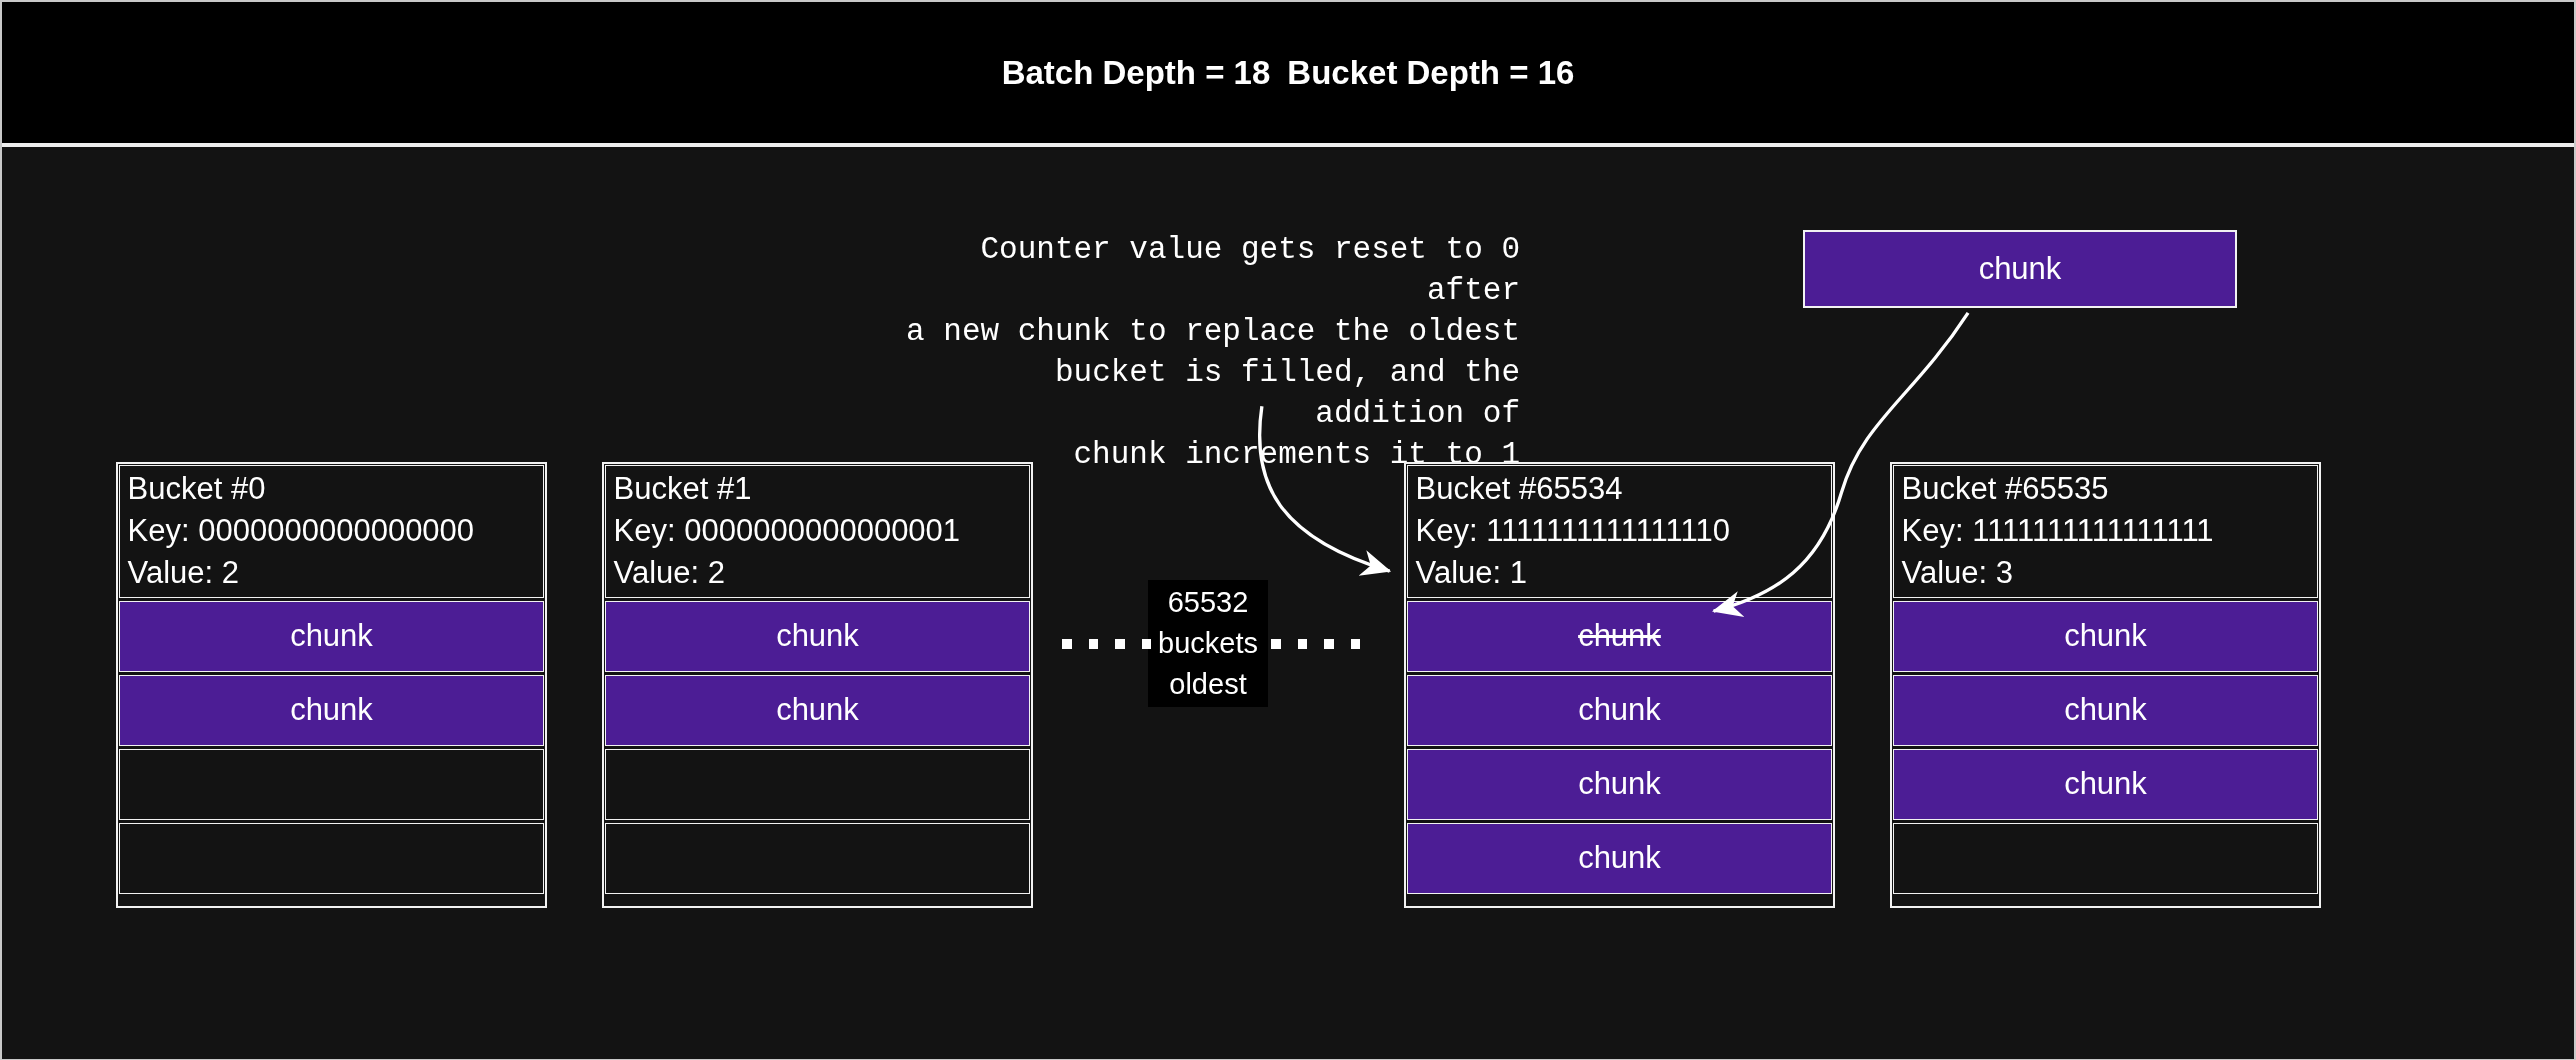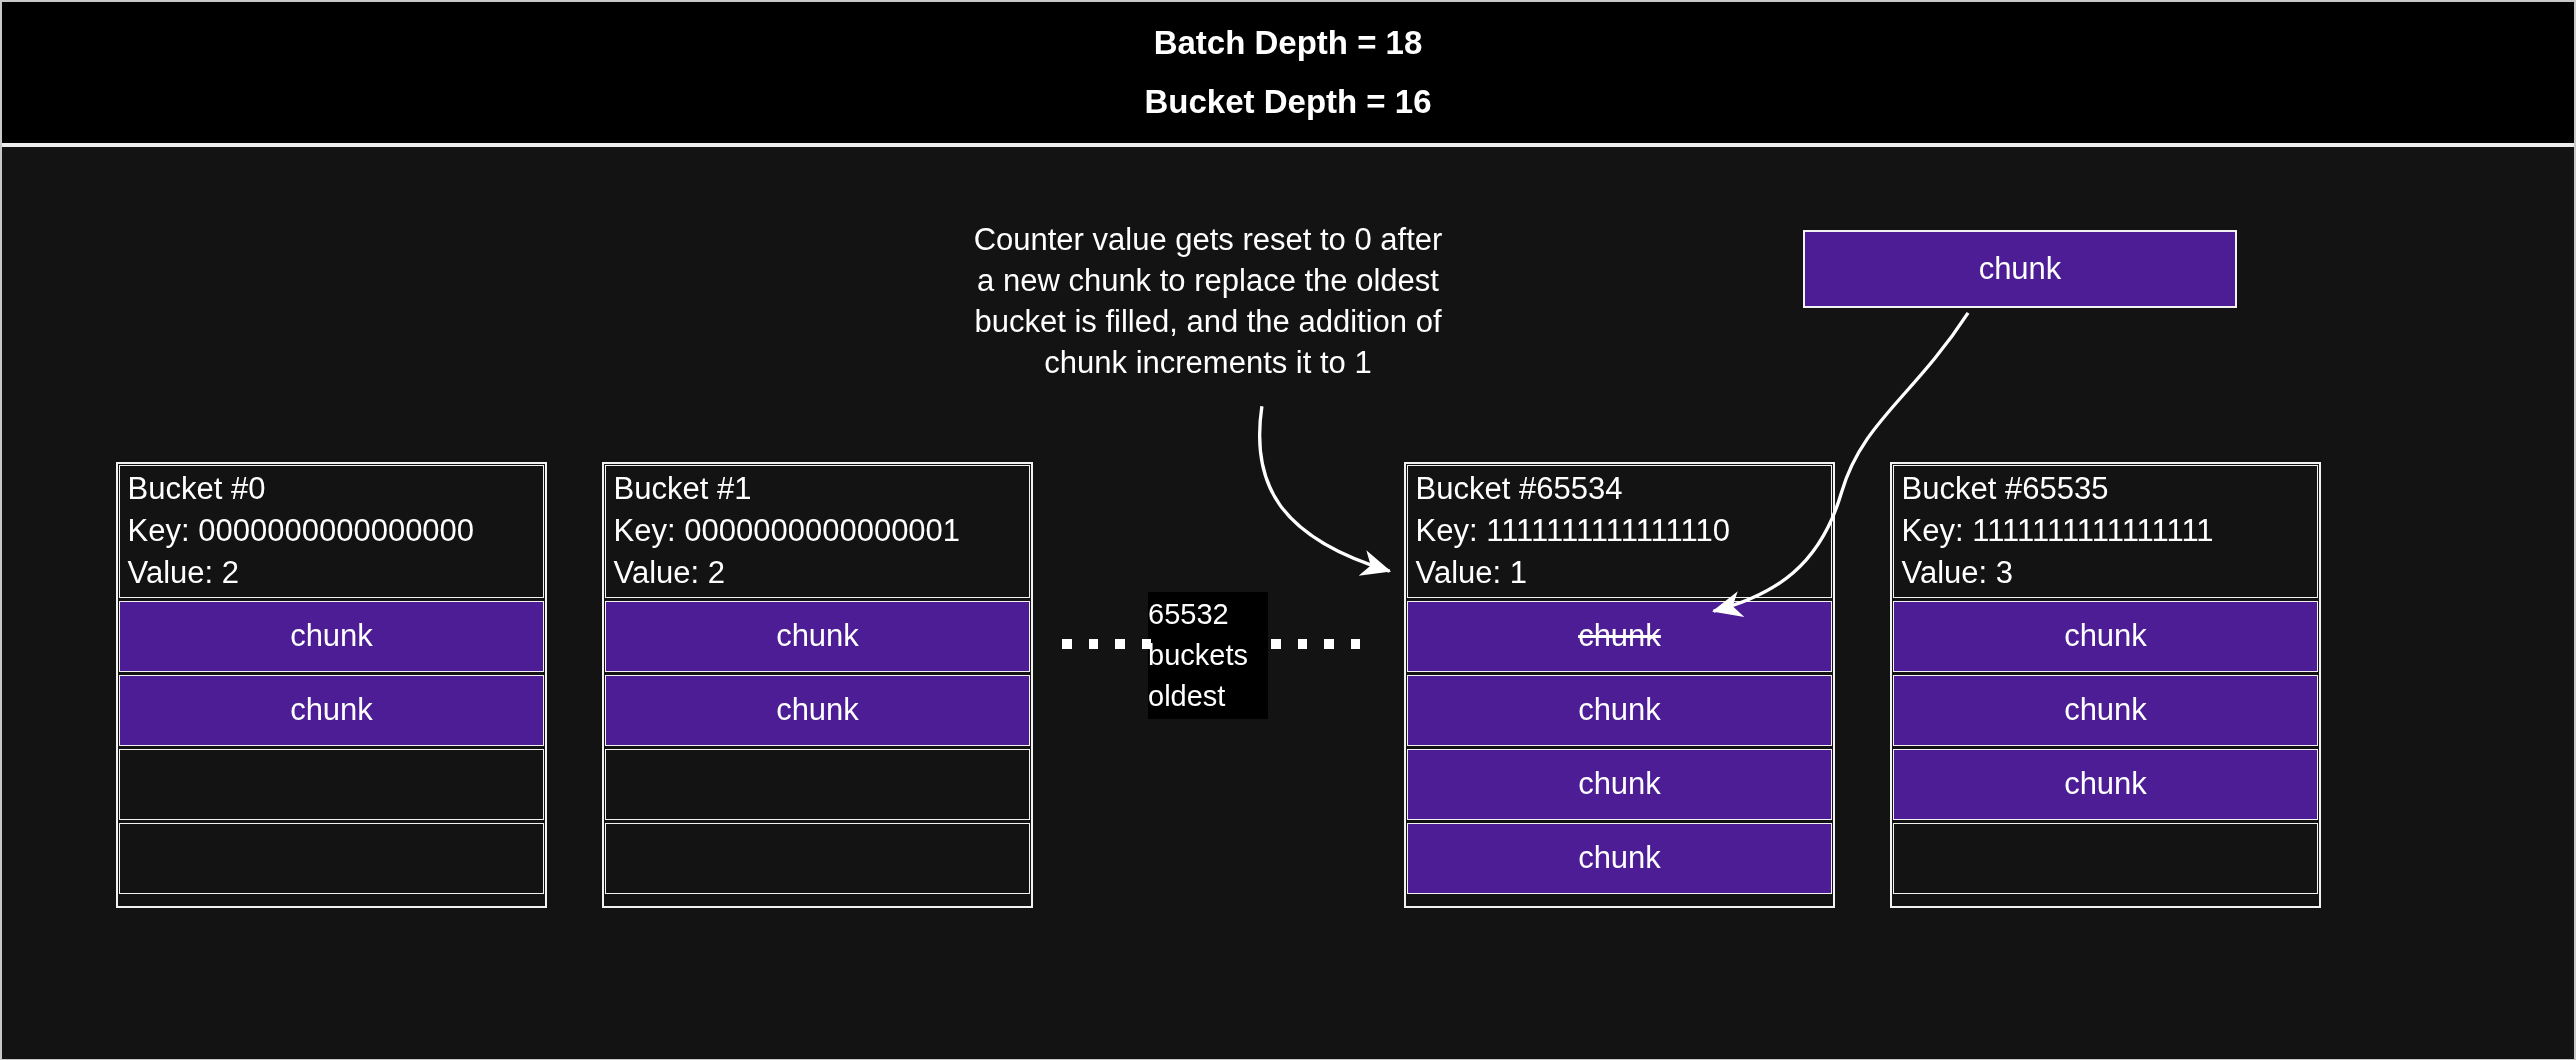--- a/index.html
+++ b/index.html
@@ -10,32 +10,32 @@
     background: #131313;
     border: 2.9px solid #c9c9c9;
     overflow: hidden;
     font-family: "Liberation Sans", sans-serif;
     color: #ffffff;
   }
   
   .titlebar {
     position: absolute; left: 0; top: 0; width: 100%; height: 141px;
     background: #000000;
-    display: flex; flex-direction: column; justify-content: center; align-items: center;
+    display: flex; flex-direction: row; justify-content: center; align-items: center;
     gap: 17px;
   }
   .title-line { font-size: 33px; font-weight: bold; line-height: 42px; white-space: pre; }
   .divider {
     position: absolute; left: 0; top: 141px; width: 100%; height: 3.8px;
     background: #ededed;
   }
   
   .annotation {
-    position: absolute; left: 894px; top: 217px; width: 624px;
-    text-align: center; font-size: 31px; line-height: 41px;
+    position: absolute; left: 894px; top: 227px; width: 624px;
+    text-align: right; font-size: 31px; line-height: 41px; font-family: Liberation Mono, monospace;
   }
   
   .floating-chunk {
     position: absolute; left: 1801px; top: 228px; width: 434px; height: 78px;
     box-sizing: border-box;
     border: 2.9px solid #f2f2f2;
     display: flex; align-items: center; justify-content: center;
     font-size: 31px;
   }
   .brown { background: #4c1d95; }
@@ -61,23 +61,23 @@
     border: 1.9px solid #f2f2f2;
     height: 71px;
     margin-bottom: 2.9px;
     display: flex; align-items: center; justify-content: center;
     font-size: 31px;
   }
   .bucket-row:last-child { margin-bottom: 0; }
   .struck { text-decoration: line-through; }
   
   .omitted {
-    position: absolute; left: 1146px; top: 590px; width: 120px;
+    position: absolute; left: 1146px; top: 578px; width: 120px;
     background: #000000;
-    text-align: left;
+    text-align: center;
     font-size: 29px; line-height: 41px;
     padding: 1.9px 0;
   }
   .dots {
     position: absolute; top: 637px; height: 9.5px;
     display: flex; gap: 17px;
   }
   .dots span { width: 9.5px; height: 9.5px; background: #ffffff; display: block; }
   .dots-left  { left: 1060px; }
   .dots-right { left: 1269px; }

